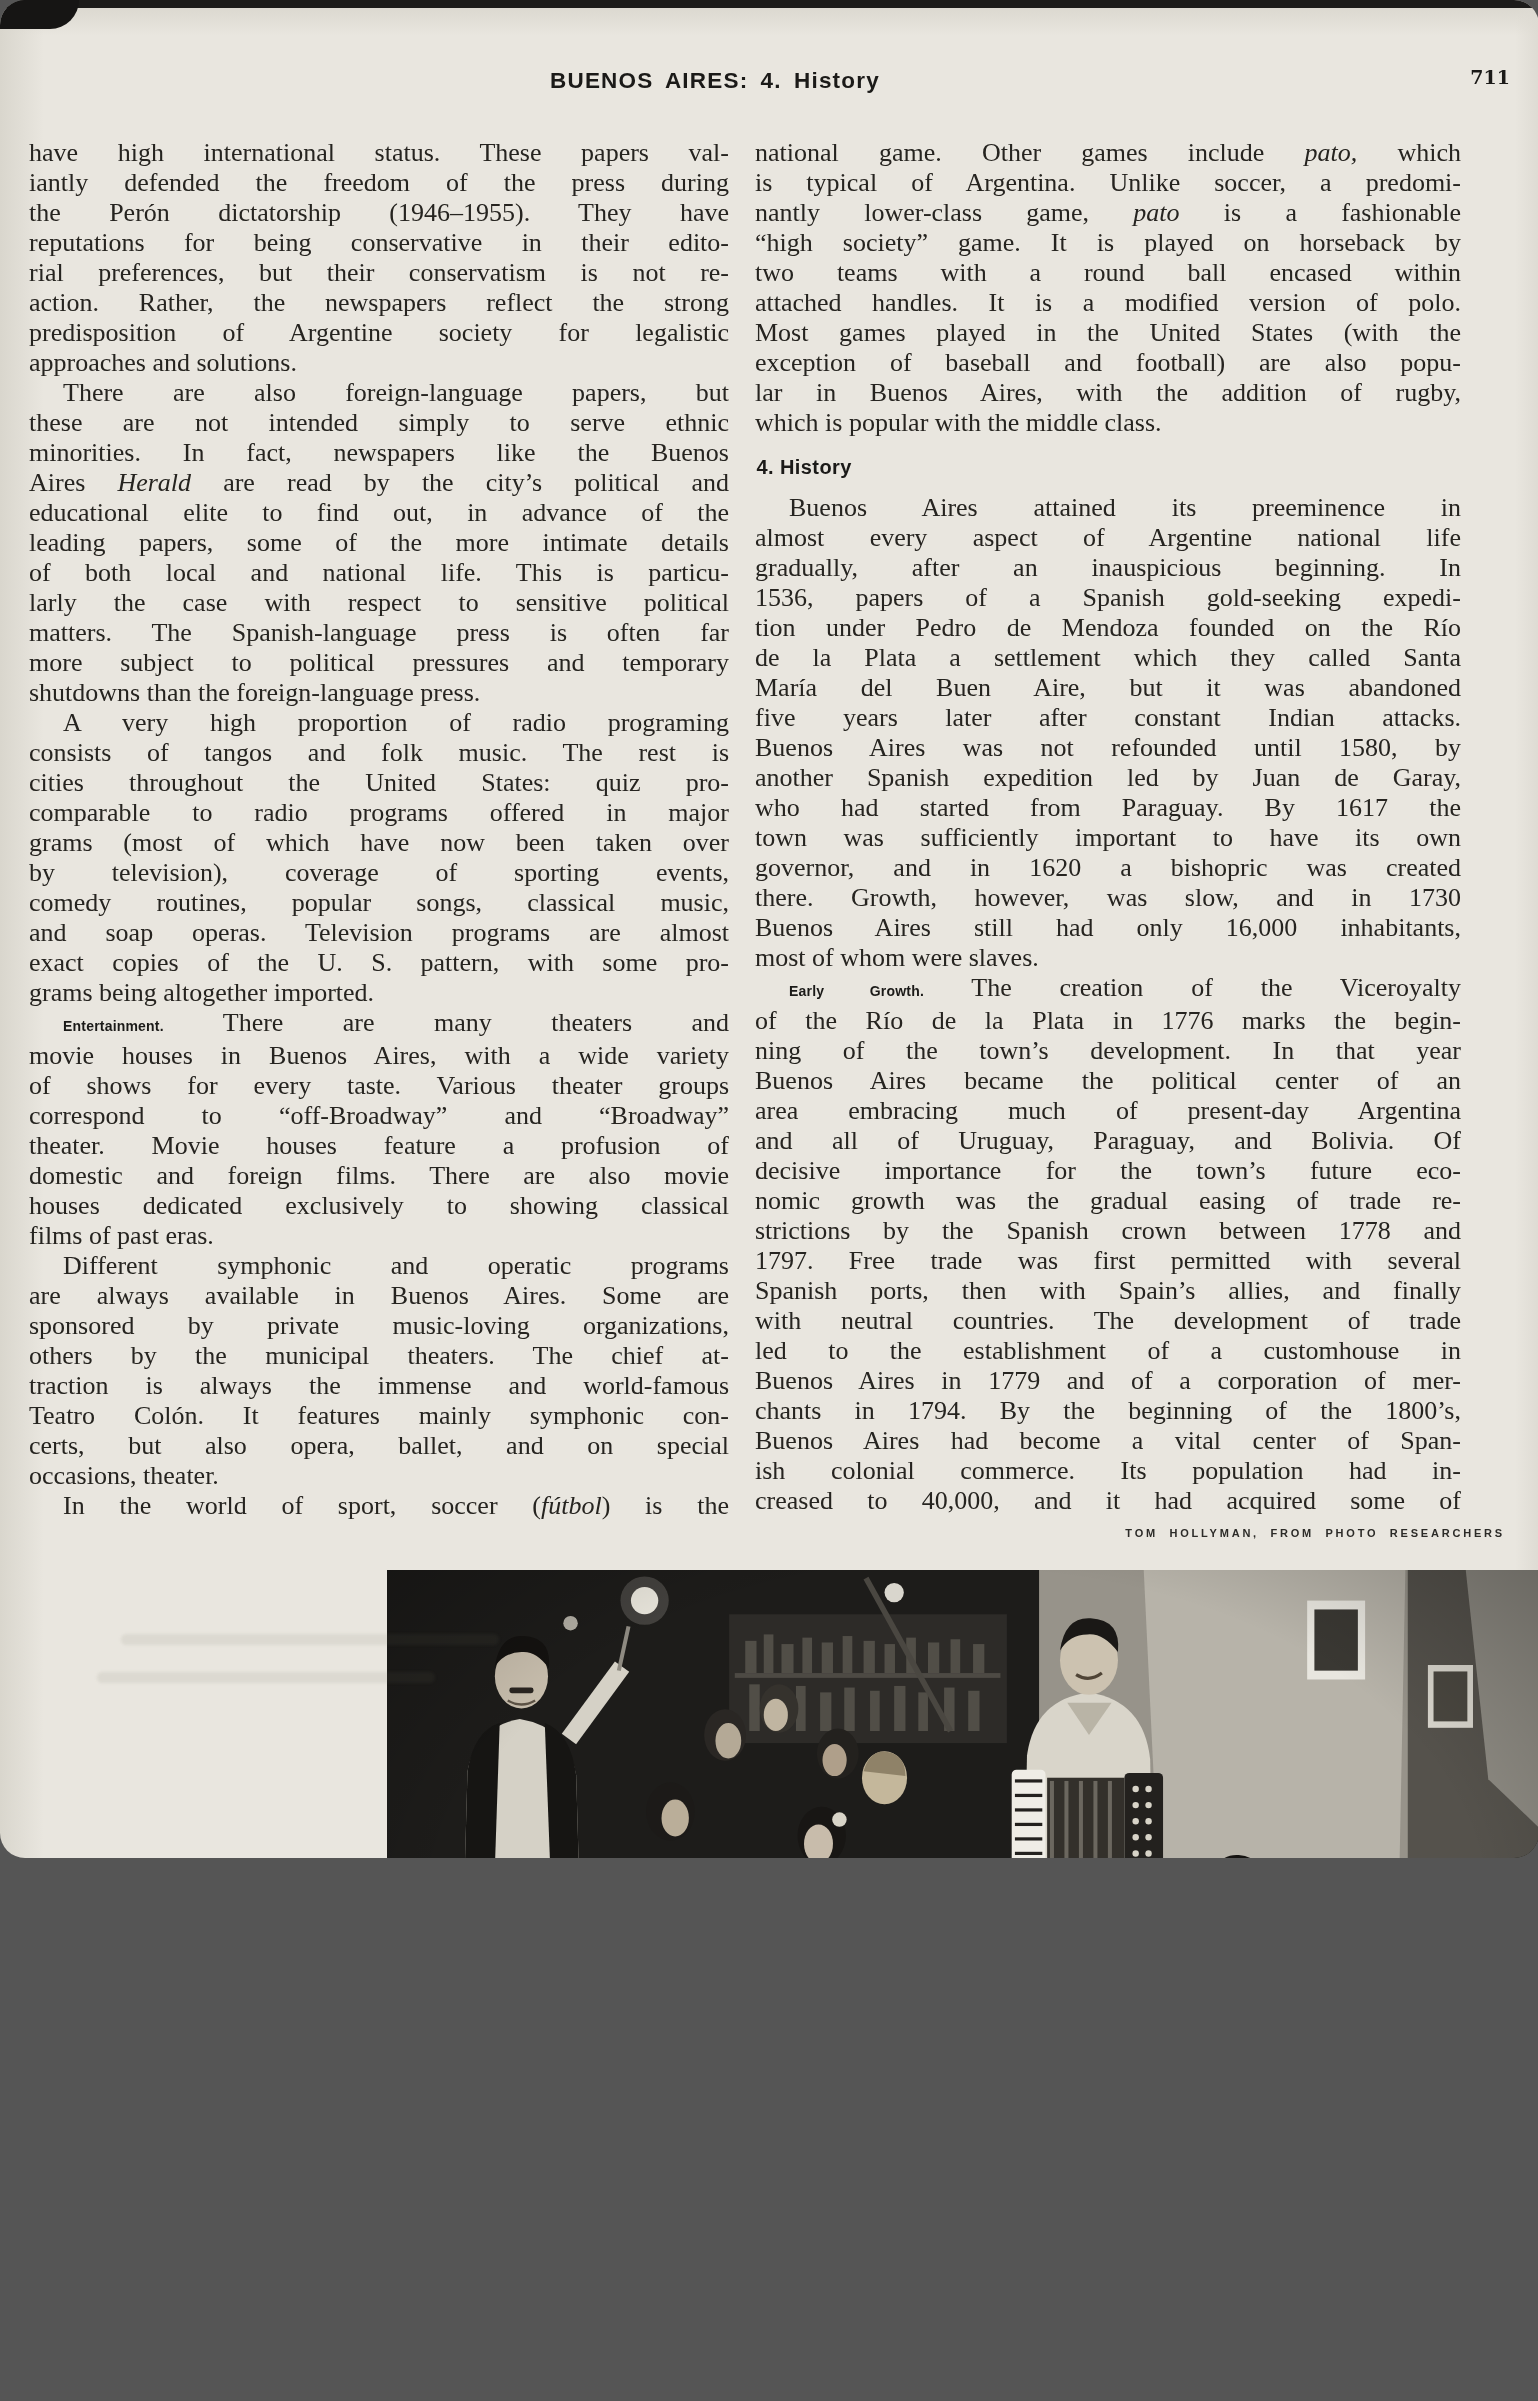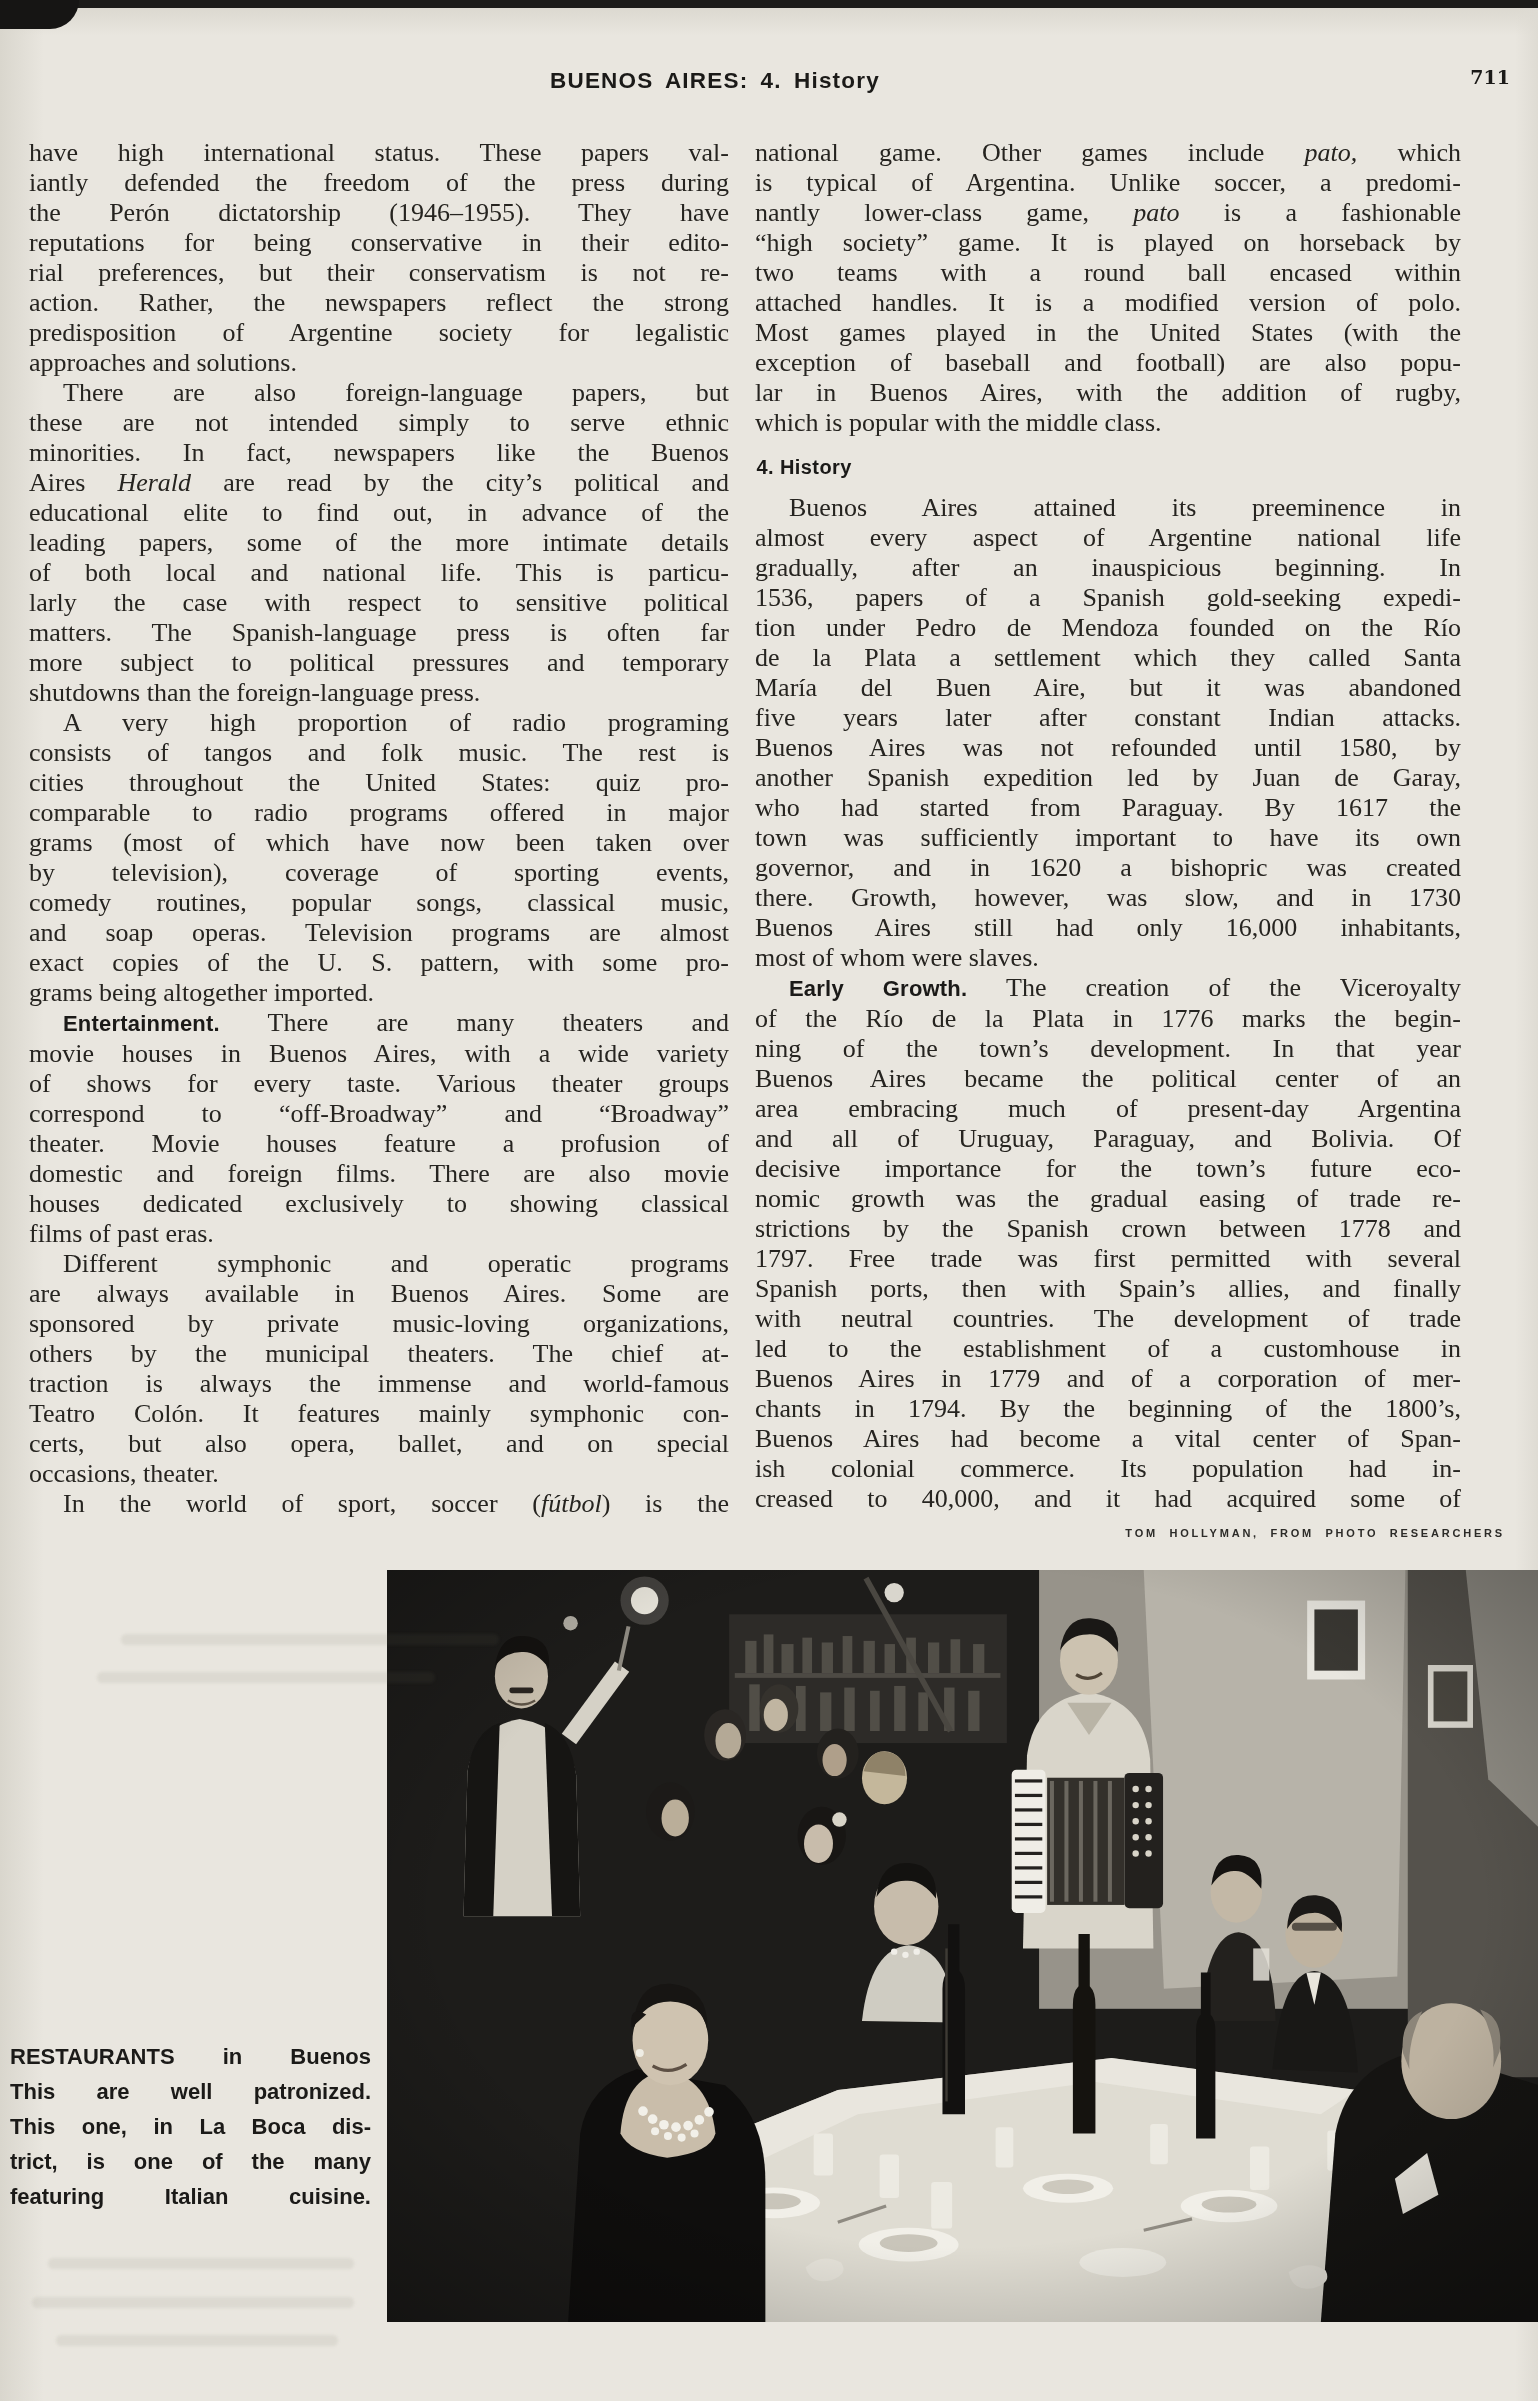--- a/index.html
+++ b/index.html
@@ -1,26 +1,27 @@
 <!DOCTYPE html>
 <html style="font-size:13px"><head>
 <meta charset="utf-8">
 <style>
   html,body{margin:0;padding:0;background:#555;}
   .page{
     position:relative;
-    width:1539px;height:2401px;
+    width:1539px;height:1858px;
     background:#e9e6df;
     background-image:
       linear-gradient(90deg, #d9d6cd 0px, rgba(233,230,223,0) 44px),
       linear-gradient(270deg, #dedbd3 0px, rgba(233,230,223,0) 24px),
       linear-gradient(180deg, #d8d5cc 0px, rgba(233,230,223,0) 36px);
     overflow:hidden;
     font-family:"Liberation Serif", serif;
     color:#262420;
+    border-radius:25px;
   }
   .scan-edge-top{position:absolute;left:0;top:0;width:1539px;height:8px;background:#1c1b19;}
   .scan-corner{position:absolute;left:0;top:0;width:79px;height:29px;background:#161514;border-bottom-right-radius:34px;}
   .running-head{
     position:absolute;left:550px;top:68px;
     font-family:"Liberation Sans", sans-serif;font-weight:bold;
     font-size:22.5px;letter-spacing:1.2px;word-spacing:4.8px;color:#1b1a18;
   }
   .page-number{
     position:absolute;right:29px;top:66px;
@@ -34,21 +35,21 @@
   .line{
     font-size:26px;line-height:30px;
     text-align:justify;text-align-last:justify;
     white-space:normal;
   }
   .line.last{text-align-last:left;}
   .line.ind{text-indent:34px;}
   .it{font-style:italic;}
   .lead{
     font-family:"Liberation Sans", sans-serif;font-weight:bold;
-    font-size:22px;letter-spacing:0.2px;color:#1b1a18;
+    font-size:14px;letter-spacing:0.2px;color:#1b1a18;
   }
   .sec-heading{
     font-family:"Liberation Sans", sans-serif;font-weight:bold;
     font-size:20px;letter-spacing:0.4px;color:#1b1a18;
     margin:13.7px 0 10.5px 1.6px;line-height:31px;
   }
   .photo-credit{
     position:absolute;top:1527px;right:34px;
     font-family:"Liberation Sans", sans-serif;font-weight:bold;
     font-size:11px;letter-spacing:2.8px;word-spacing:5.6px;color:#2c2b28;

